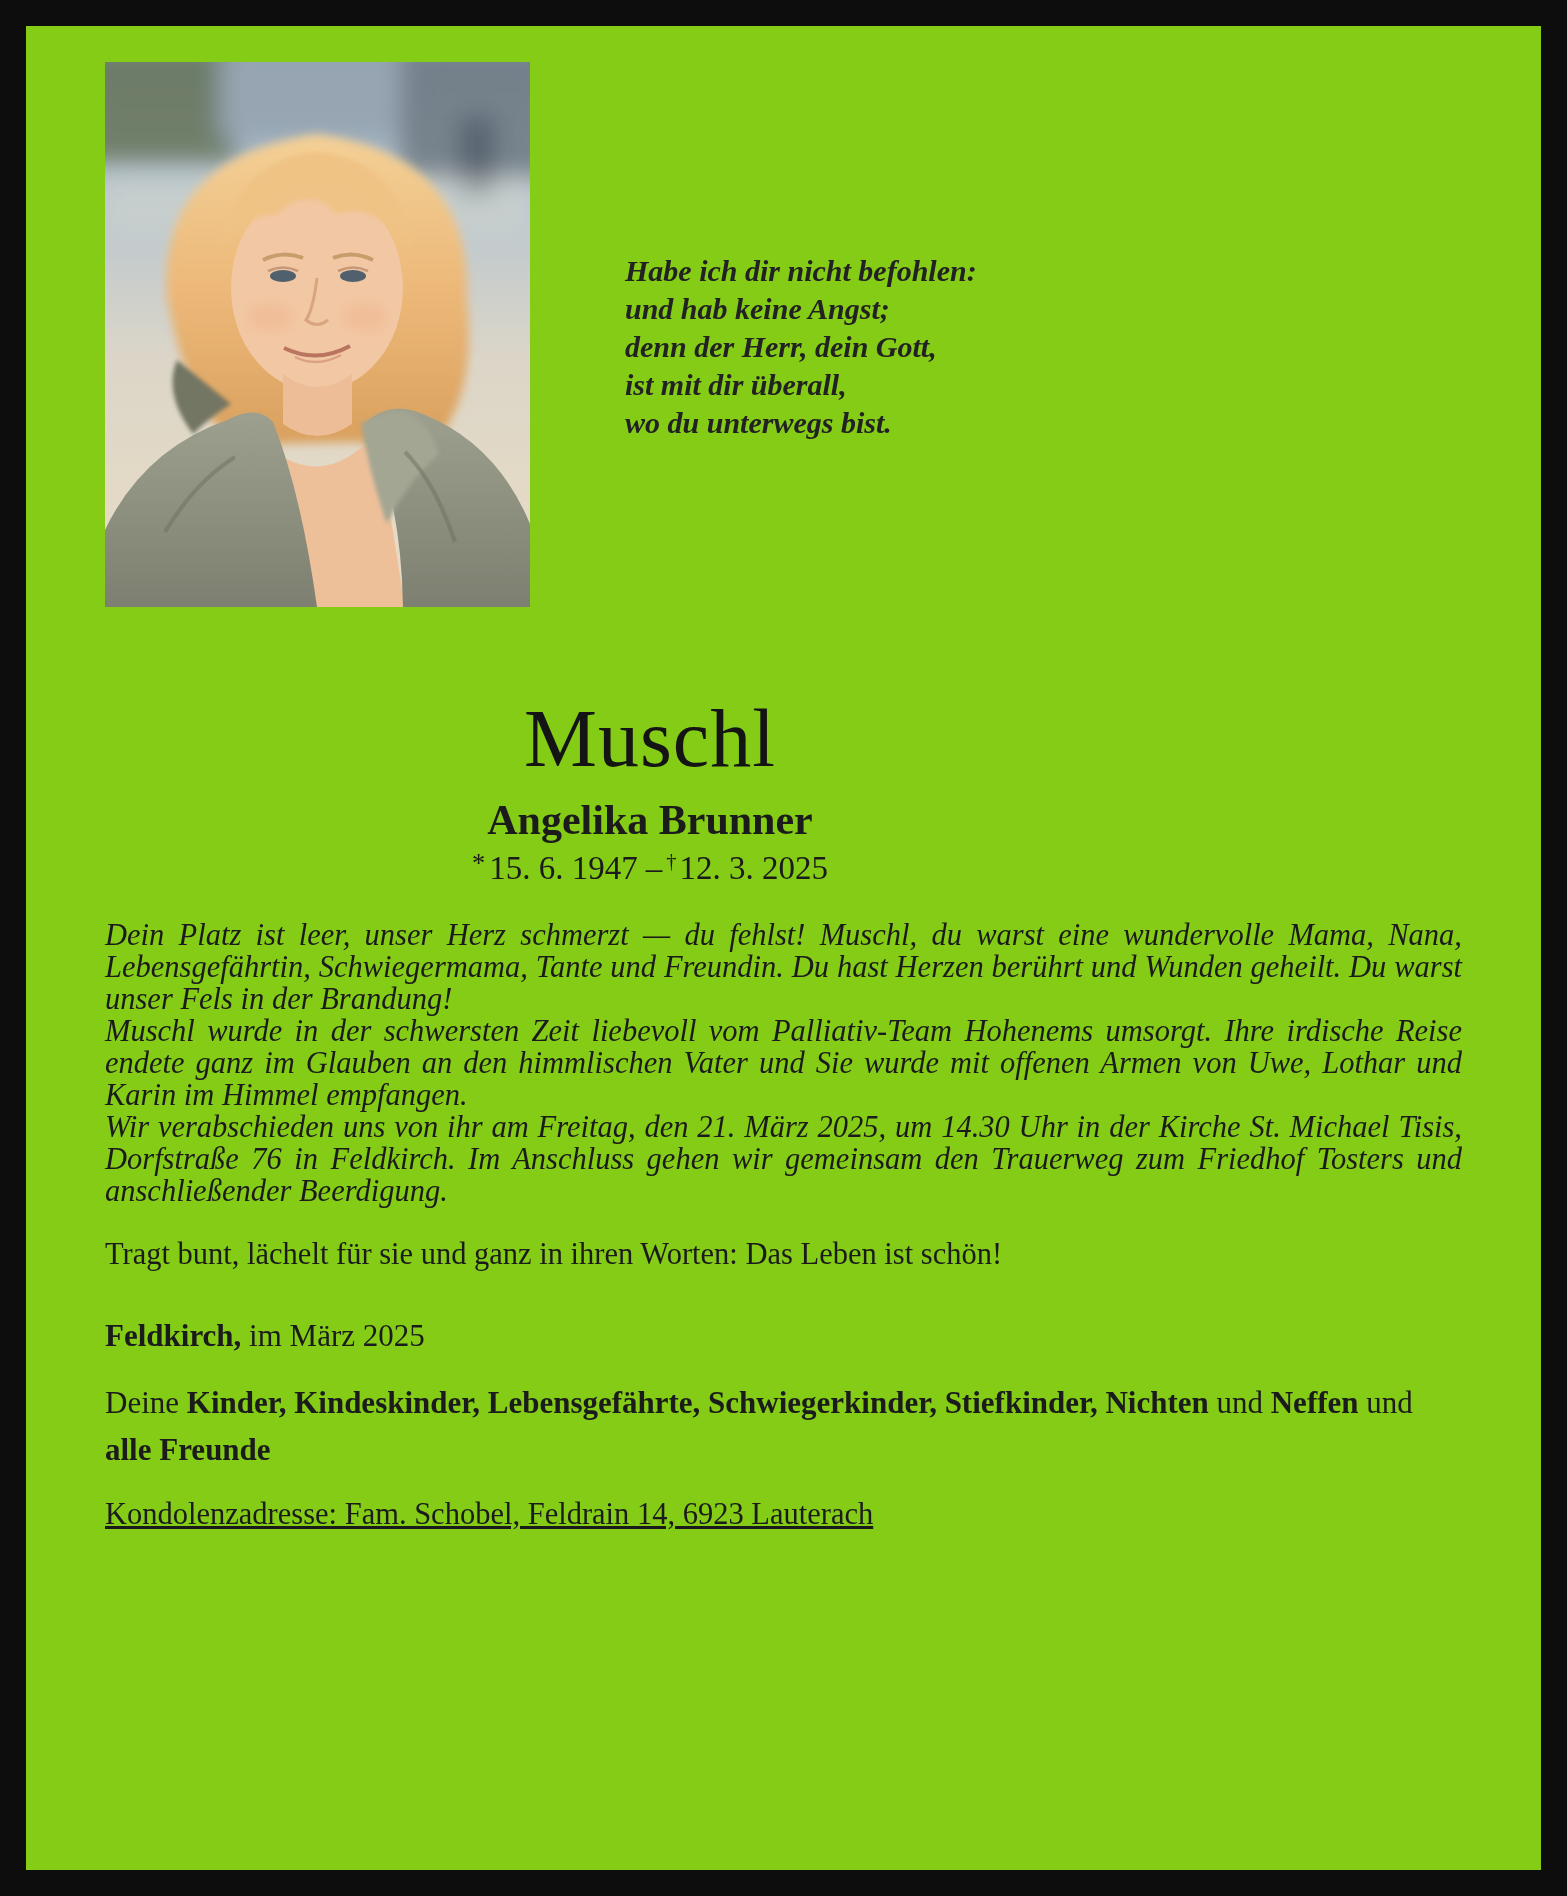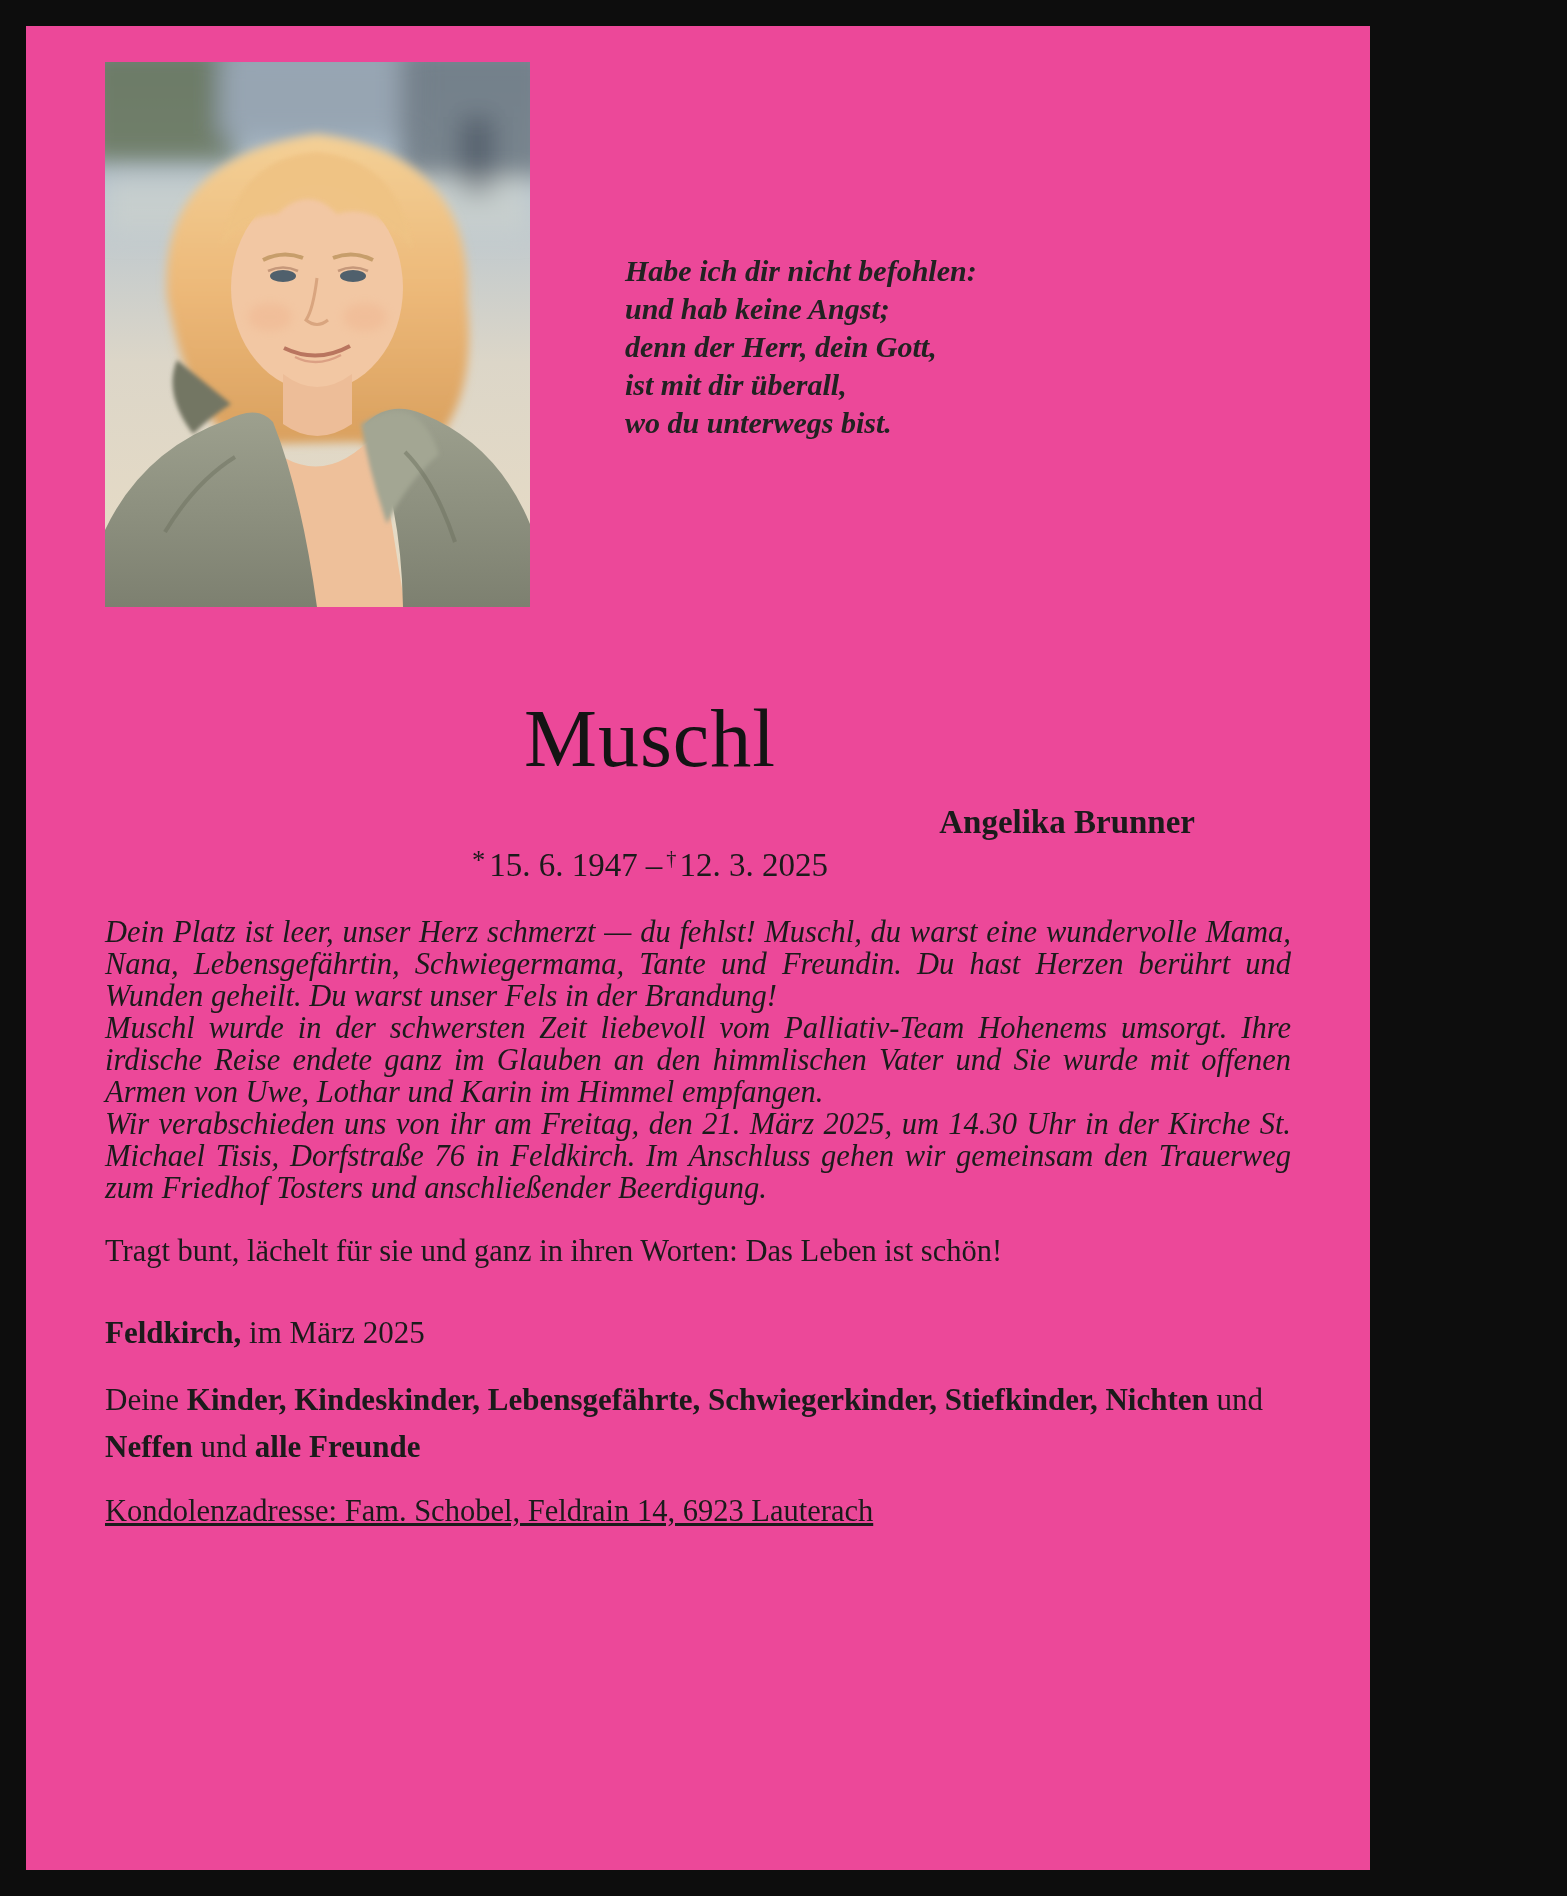--- a/index.html
+++ b/index.html
@@ -10,22 +10,22 @@
   .canvas {
     position: relative;
     width: 1567px;
     height: 1896px;
     background: #0d0d0d;
     overflow: hidden;
   }
   .page {
     position: absolute;
     left: 26px; top: 26px;
-    width: 1344px; height: 1844px;
-    background: #ec4899;
+    width: 1515px; height: 1844px;
+    background: #84cc16;
     color: #1b1b1b;
     box-sizing: border-box;
     padding: 36px 79px 0 79px;
   }
 
   
   .top-section {
     position: relative;
     height: 586px;
   }
@@ -54,24 +54,23 @@
     text-align: center;
   }
   .deceased-name {
     font-size: 82px;
     line-height: 1.0;
     font-weight: 400;
     letter-spacing: 1px;
     color: #141414;
   }
   .full-name {
-    margin-top: 24px;
-    font-size: 33px;
+    margin-top: 16px;
+    font-size: 42px;
     font-weight: 700;
-    text-align: right;
   }
   .dates-line {
     margin-top: 4px;
     font-size: 33px;
     font-weight: 400;
     white-space: nowrap;
   }
   .birth-symbol { font-size: 0.8em; vertical-align: 0.25em; margin-right: 4px; }
   .dates-sep { margin: 0 4px 0 8px; }
   .death-symbol { font-size: 0.62em; vertical-align: 0.5em; margin-right: 3px; }

